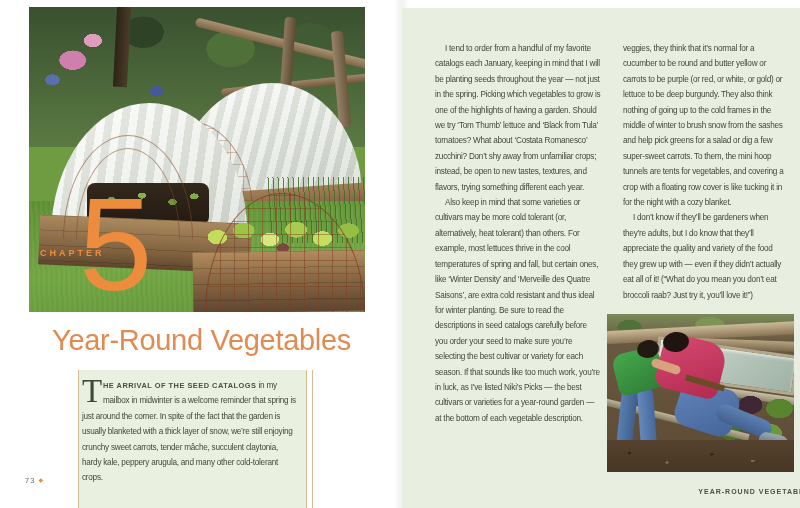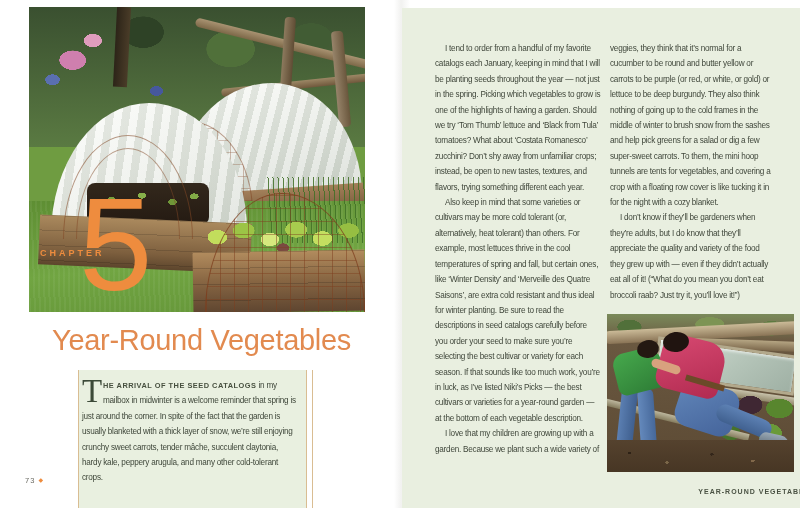--- a/index.html
+++ b/index.html
@@ -97,21 +97,21 @@
   .intro-text { font-size:8.2px; letter-spacing:-0.25px; line-height:15.4px; color:#3e4639; }
   .dropcap { float:left; width:21px; font-family:"Liberation Serif", serif; font-weight:normal; font-size:33px; line-height:26px; color:#3c4a38; }
   .lead-caps { font-weight:bold; font-size:7.4px; letter-spacing:0.5px; color:#47503f; text-transform:uppercase; }
 
   .footer-left { position:absolute; left:25px; top:476px; font-size:7.5px; color:#6b6b63; letter-spacing:1px; }
   .footer-left .sep, .footer-right .sep { color:#ee8c3e; font-size:6px; vertical-align:1px; }
 
   
   .col { position:absolute; top:33px; width:166px; font-size:8.2px; letter-spacing:-0.25px; line-height:15.4px; color:#3f463a; text-align:left; }
   .col-1 { left:33px; }
-  .col-2 { left:208px; }
+  .col-2 { left:221px; }
   .col p.indent { text-indent:10px; }
   .footer-right { position:absolute; right:24px; top:479px; font-size:7px; font-weight:bold; letter-spacing:1px; color:#4a5243; text-transform:uppercase; }
   .footer-right .num { letter-spacing:0.5px; }
 
   
   .photo-right { position:absolute; left:205px; top:306px; width:187px; height:158px; overflow:hidden; background:linear-gradient(#6d5b43,#5c4a34); }
   .pr-greens-top { position:absolute; left:0; top:0; width:100%; height:26px;
     background:
       radial-gradient(20px 12px at 12% 50%, #51703a 0 60%, rgba(0,0,0,0) 61%),
       radial-gradient(24px 12px at 55% 40%, #7d9454 0 60%, rgba(0,0,0,0) 61%),
@@ -197,21 +197,20 @@
       <span>73</span>
       <span class="sep">◆</span>
     </div>
   </div>
 
   <div>
     <div class="right-page">
       <div class="col col-1">
         <p class="indent">I tend to order from a handful of my favorite catalogs each January, keeping in mind that I will be planting seeds throughout the year — not just in the spring. Picking which vegetables to grow is one of the highlights of having a garden. Should we try ‘Tom Thumb’ lettuce and ‘Black from Tula’ tomatoes? What about ‘Costata Romanesco’ zucchini? Don’t shy away from unfamiliar crops; instead, be open to new tastes, textures, and flavors, trying something different each year.</p>
         <p class="indent">Also keep in mind that some varieties or cultivars may be more cold tolerant (or, alternatively, heat tolerant) than others. For example, most lettuces thrive in the cool temperatures of spring and fall, but certain ones, like ‘Winter Density’ and ‘Merveille des Quatre Saisons’, are extra cold resistant and thus ideal for winter planting. Be sure to read the descriptions in seed catalogs carefully before you order your seed to make sure you’re selecting the best cultivar or variety for each season. If that sounds like too much work, you’re in luck, as I’ve listed Niki’s Picks — the best cultivars or varieties for a year-round garden — at the bottom of each vegetable description.</p>
-        <p class="indent">I love that my children are growing up with a garden. Because we plant such a wide variety of</p>
       </div>
       <div class="col col-2">
         <p>veggies, they think that it’s normal for a cucumber to be round and butter yellow or carrots to be purple (or red, or white, or gold) or lettuce to be deep burgundy. They also think nothing of going up to the cold frames in the middle of winter to brush snow from the sashes and help pick greens for a salad or dig a few super-sweet carrots. To them, the mini hoop tunnels are tents for vegetables, and covering a crop with a floating row cover is like tucking it in for the night with a cozy blanket.</p>
         <p class="indent">I don’t know if they’ll be gardeners when they’re adults, but I do know that they’ll appreciate the quality and variety of the food they grew up with — even if they didn’t actually eat all of it! (“What do you mean you don’t eat broccoli raab? Just try it, you’ll love it!”)</p>
       </div>
 
       <div class="photo-right">
         <div class="pr-greens-top"></div>
         <div class="pr-log1"></div>
         <div class="pr-log2"></div>

